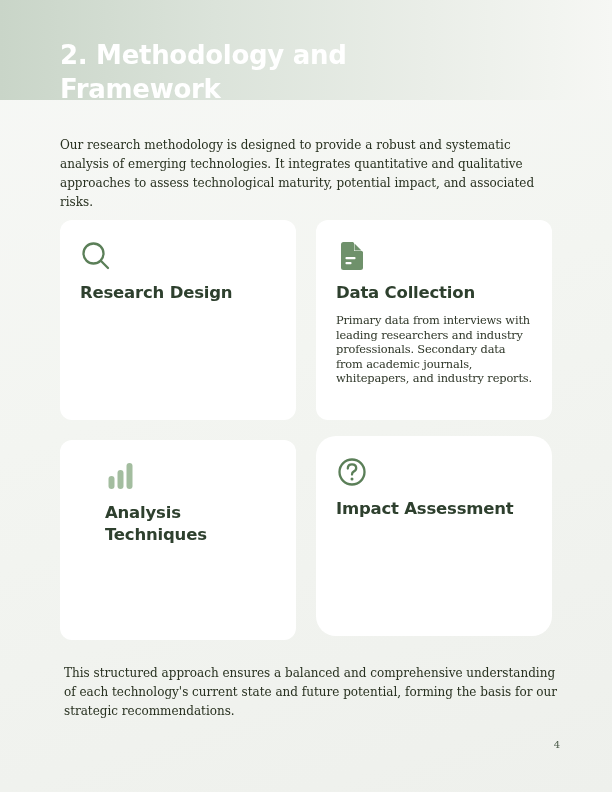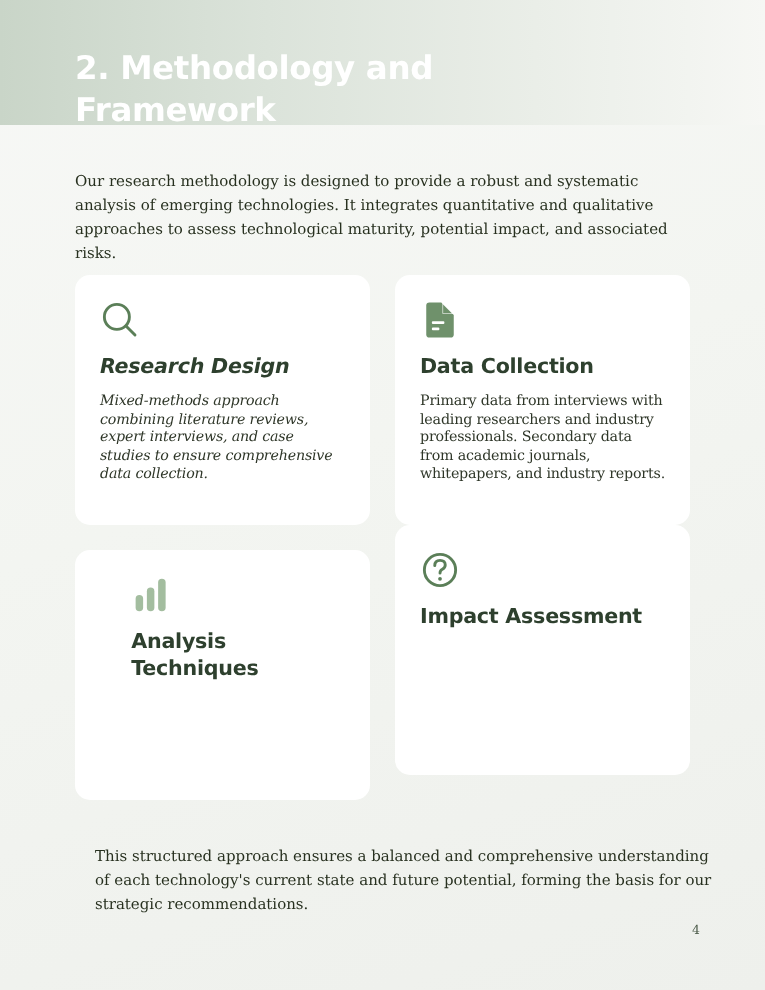--- a/index.html
+++ b/index.html
@@ -48,24 +48,24 @@
     }
     .card {
       position: absolute;
       width: 236px;
       height: 200px;
       background: #ffffff;
       border-radius: 12px;
       box-sizing: border-box;
       padding: 20px 20px 0 20px;
     }
-    .card.c1 { left: 60px; top: 220px; font-style: italic; }
+    .card.c1 { left: 60px; top: 220px; }
     .card.c2 { left: 316px; top: 220px; }
     .card.c3 { left: 60px; top: 440px; padding-left: 45px; }
-    .card.c4 { left: 316px; top: 420px; }
+    .card.c4 { left: 316px; top: 436px; border-radius: 20px; }
     .card-icon {
       display: block;
       width: 32px;
       height: 32px;
     }
     .card-title {
       margin: 10px 0 0 0;
       font-family: "DejaVu Sans", sans-serif;
       font-weight: bold;
       font-size: 16.5px;
@@ -78,21 +78,21 @@
       font-size: 11.4px;
       line-height: 14.5px;
       color: #2e3628;
       letter-spacing: -0.15px;
     }
     .closing {
       position: absolute;
       left: 60px;
       top: 660px;
       width: 500px;
-      margin: 16px;
+      margin: 4px;
       font-size: 12px;
       line-height: 19px;
       color: #27301f;
     }
     .page-number {
       position: absolute;
       left: 548px;
       top: 739px;
       width: 12px;
       text-align: right;
@@ -107,21 +107,20 @@
 <h1 class="page-title">2. Methodology and Framework</h1>
 
 <p class="intro">Our research methodology is designed to provide a robust and systematic analysis of emerging technologies. It integrates quantitative and qualitative approaches to assess technological maturity, potential impact, and associated risks.</p>
 
 <div class="card c1">
   <svg class="card-icon" viewBox="0 0 32 32">
     <circle cx="13.5" cy="13.5" r="10" fill="none" stroke="#5b7f58" stroke-width="2.3"></circle>
     <line x1="20.8" y1="20.8" x2="28" y2="28" stroke="#5b7f58" stroke-width="2.3" stroke-linecap="round"></line>
   </svg>
   <h2 class="card-title">Research Design</h2>
-  <p class="card-text">Mixed-methods approach combining literature reviews, expert interviews, and case studies to ensure comprehensive data collection.</p>
 </div>
 
 <div class="card c2">
   <svg class="card-icon" viewBox="0 0 32 32">
     <path d="M5 4.5 Q5 2 7.5 2 L17 2 L27 12 L27 27.5 Q27 30 24.5 30 L7.5 30 Q5 30 5 27.5 Z" fill="#6f916b"></path>
     <path d="M18 2 L18 11 L27 11 Z" fill="#ffffff"></path>
     <path d="M18.5 3.5 L18.5 10.5 L25.5 10.5 Z" fill="#6f916b"></path>
     <rect x="9.5" y="17" width="10" height="2.2" rx="0.8" fill="#ffffff"></rect>
     <rect x="9.5" y="22" width="6" height="2.2" rx="0.8" fill="#ffffff"></rect>
   </svg>

